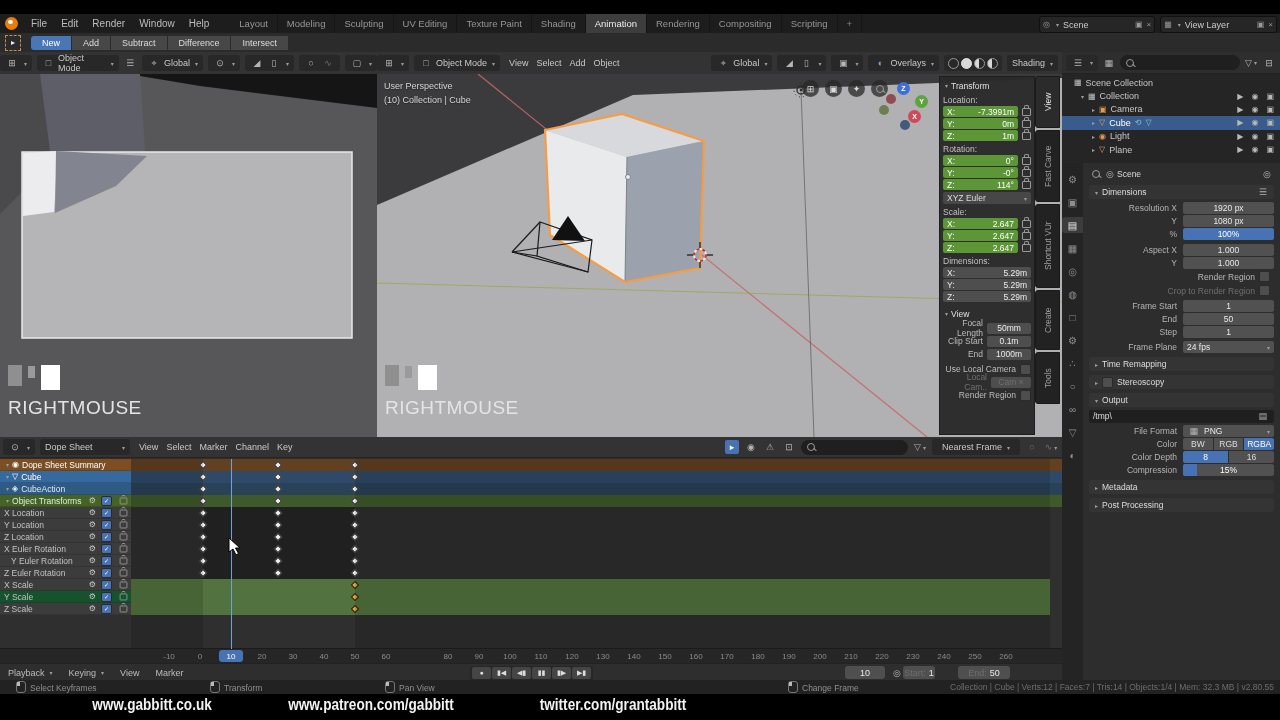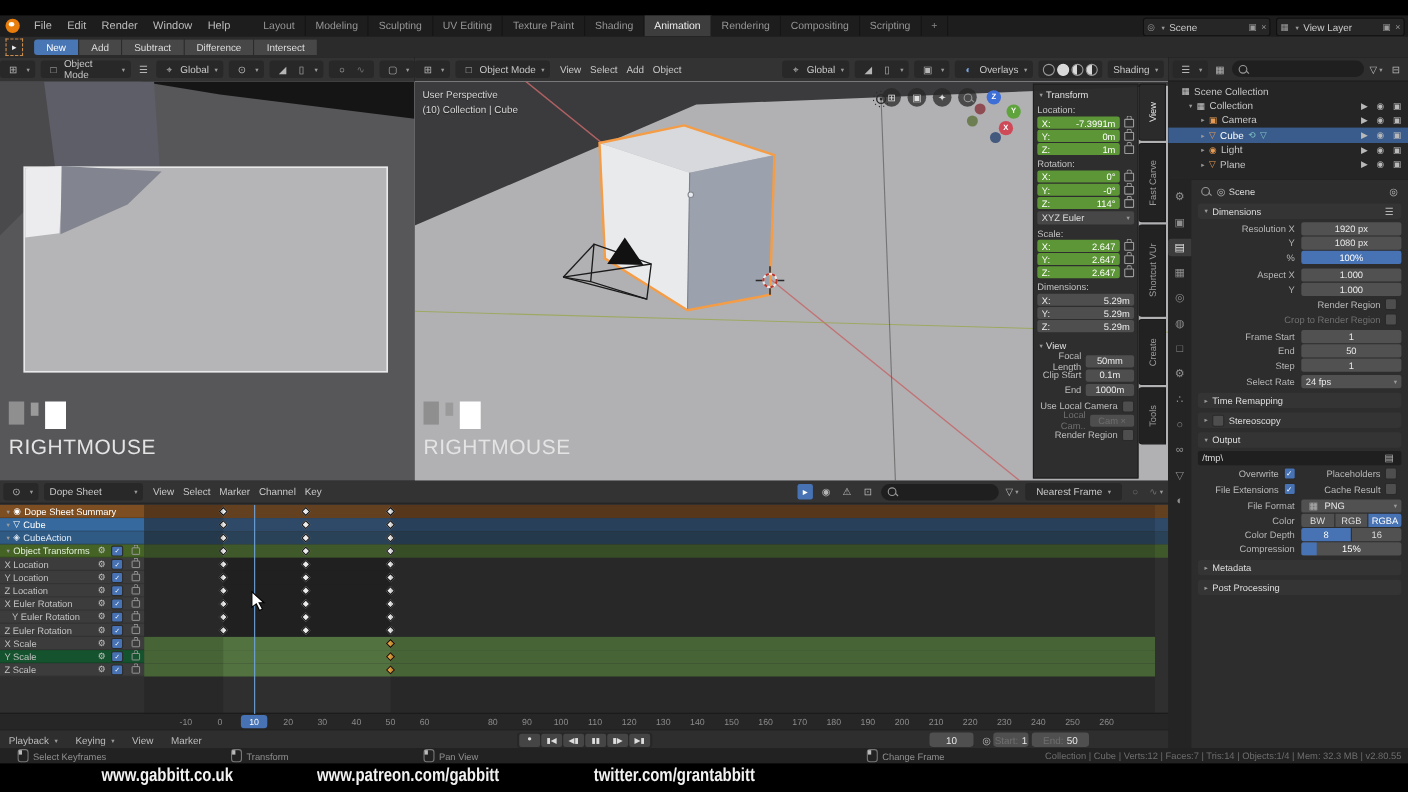--- a/index.html
+++ b/index.html
@@ -667,21 +667,21 @@
         <div class="prow">
           <div class="plabel">End</div>
           <div class="pfield">50</div>
         </div>
         <div class="prow">
           <div class="plabel">Step</div>
           <div class="pfield">1</div>
         </div>
       </div>
     <div class="prow" style="margin-top:3px">
-      <span class="plabel">Select Rate</span>
+      <span class="plabel">Frame Plane</span>
       <span class="pfield" style="justify-content:space-between;padding:0 4px">
         <span>24 fps</span>
           <span class="chev">▾</span>
         </span>
     </div>
     <div class="phead">
         <span class="chev">▸</span>
       <span>Time Remapping</span>
       </div>
     <div class="phead">
@@ -692,42 +692,20 @@
     <div class="phead">
         <span class="chev">▾</span>
       <span>Output</span>
       </div>
     <div class="prow">
       <span class="pathfield">
         <span>/tmp\</span>
         <span class="hico">▤</span>
         </span>
     </div>
-    <div id="outChecks" style="margin-top:2px">
-        <div class="pcheckrow">
-          <div class="pchalf">
-            <div>Overwrite</div>
-            <div class="cb on">✓</div>
-          </div>
-          <div class="pchalf">
-            <div>Placeholders</div>
-            <div class="cb"></div>
-          </div>
-        </div>
-        <div class="pcheckrow">
-          <div class="pchalf">
-            <div>File Extensions</div>
-            <div class="cb on">✓</div>
-          </div>
-          <div class="pchalf">
-            <div>Cache Result</div>
-            <div class="cb"></div>
-          </div>
-        </div>
-      </div>
     <div class="prow" style="margin-top:3px">
       <span class="plabel">File Format</span>
       <span class="pfield" style="justify-content:space-between;padding:0 4px">
         <span class="flex" style="gap:3px">
             <span class="hico">▦</span>
         <span>PNG</span>
           </span>
           <span class="chev">▾</span>
         </span>
     </div>
@@ -995,21 +973,21 @@
       <div class="pbbtn">▶▮</div>
     </span>
   <span class="fpill" style="left:845px;width:40px">
     <span>10</span>
     </span>
   <span class="hico" style="position:absolute;left:890px">◎</span>
   <span class="fpill" style="left:903px;width:32px">
     <span class="dim">Start:</span>
       <span>1</span>
     </span>
-  <span class="fpill" style="left:938px;width:52px">
+  <span class="fpill" style="left:958px;width:52px">
     <span class="dim">End:</span>
       <span>50</span>
     </span>
 </div>
 
 <div id="status">
   <span id="hints"><div class="hint" style="left: 16px;">
         <div class="mico">
           <i></i>
         </div>

